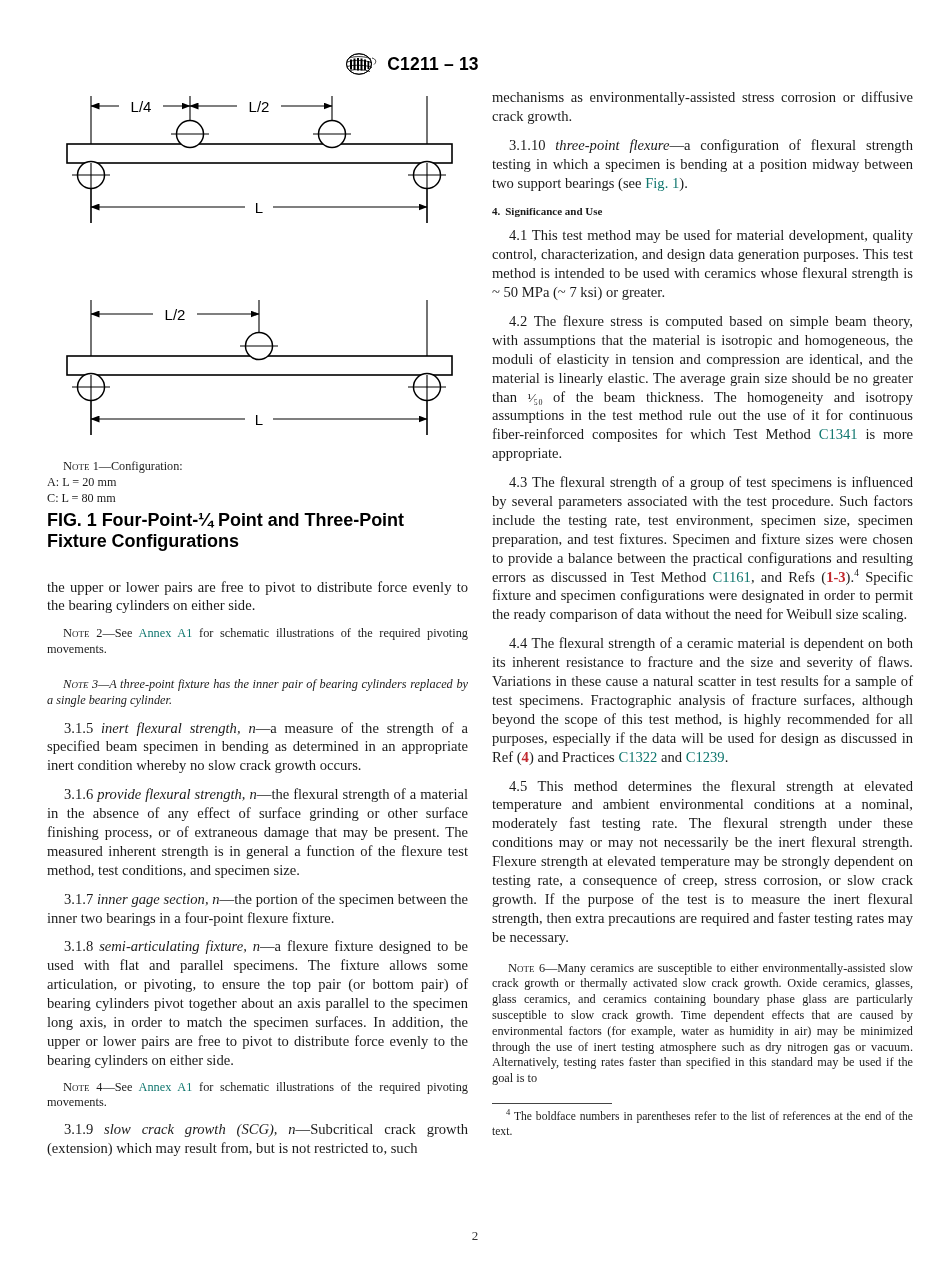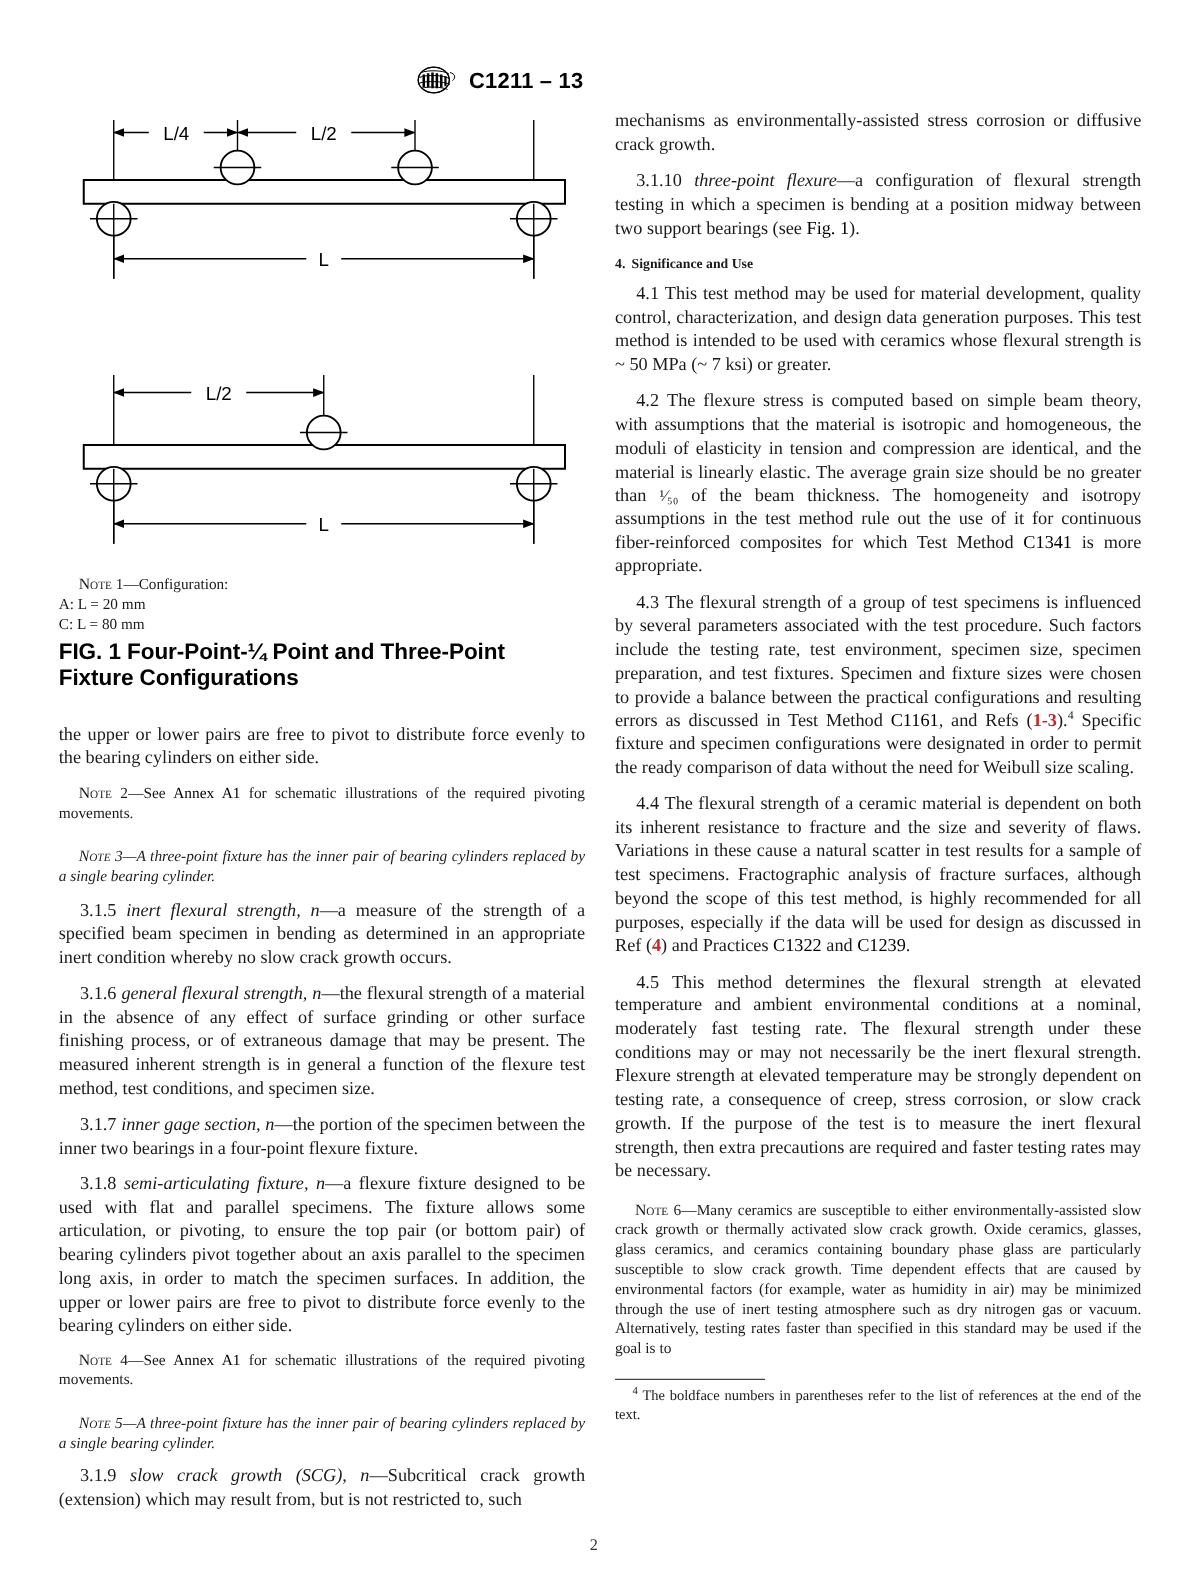--- a/index.html
+++ b/index.html
@@ -13,21 +13,21 @@
     position: relative;
     font-family: "Liberation Serif", "DejaVu Serif", serif;
     color: #1a1a1a;
     overflow: hidden;
   }
 
   
   .page-header {
     position: absolute;
     top: 44px;
-    left: 0;
+    left: 12px;
     width: 798px;
     height: 40px;
     display: flex;
     align-items: center;
     justify-content: center;
     gap: 10px;
   }
   .astm-logo {
     width: 34px;
     height: 26px;
@@ -105,21 +105,21 @@
   h3.section-head {
     margin: 13px 0 9px 0;
     font-size: 11px;
     font-weight: bold;
     text-align: left;
   }
   h3.section-head .num { margin-right: 5px; }
 
   .it { font-style: italic; }
   .ref {
-    color: #000000;
+    color: #0f766e;
   }
   .refbold {
     color: #c1272d;
     font-weight: bold;
   }
   sup.fn {
     font-size: 9.5px;
     vertical-align: super;
     line-height: 0;
   }
@@ -304,42 +304,38 @@
     </p>
   </div>
 
   <p class="body indent">
     <span>3.1.5</span>
     <span class="it">inert flexural strength, n</span><span>—a measure of the strength of a specified beam specimen in bending as determined in an appropriate inert condition whereby no slow crack growth occurs.</span>
   </p>
 
   <p class="body indent">
     <span>3.1.6</span>
-    <span class="it">general flexural strength, n</span><span>—the flexural strength of a material in the absence of any effect of surface grinding or other surface finishing process, or of extraneous damage that may be present. The measured inherent strength is in general a function of the flexure test method, test conditions, and specimen size.</span>
+    <span class="it">provide flexural strength, n</span><span>—the flexural strength of a material in the absence of any effect of surface grinding or other surface finishing process, or of extraneous damage that may be present. The measured inherent strength is in general a function of the flexure test method, test conditions, and specimen size.</span>
   </p>
 
   <p class="body indent">
     <span>3.1.7</span>
     <span class="it">inner gage section, n</span><span>—the portion of the specimen between the inner two bearings in a four-point flexure fixture.</span>
   </p>
 
   <p class="body indent">
     <span>3.1.8</span>
     <span class="it">semi-articulating fixture, n</span><span>—a flexure fixture designed to be used with flat and parallel specimens. The fixture allows some articulation, or pivoting, to ensure the top pair (or bottom pair) of bearing cylinders pivot together about an axis parallel to the specimen long axis, in order to match the specimen surfaces. In addition, the upper or lower pairs are free to pivot to distribute force evenly to the bearing cylinders on either side.</span>
   </p>
 
   <div class="note-group-tight">
     <p class="note">
       <span class="note-label">Note</span>
       <span>4</span><span>—See </span><a class="ref" href="#" style="text-decoration:none;">Annex A1</a><span> for schematic illustrations of the required pivoting movements.</span>
     </p>
-    <p class="note">
-      <span class="note-label">Note</span>
-      <span>5</span><span>—A three-point fixture has the inner pair of bearing cylinders replaced by a single bearing cylinder.</span>
-    </p>
   </div>
 
   <p class="body indent">
     <span>3.1.9</span>
     <span class="it">slow crack growth (SCG), n</span><span>—Subcritical crack growth (extension) which may result from, but is not restricted to, such</span>
   </p>
 </div>
 
 <div class="col col-right">
 

